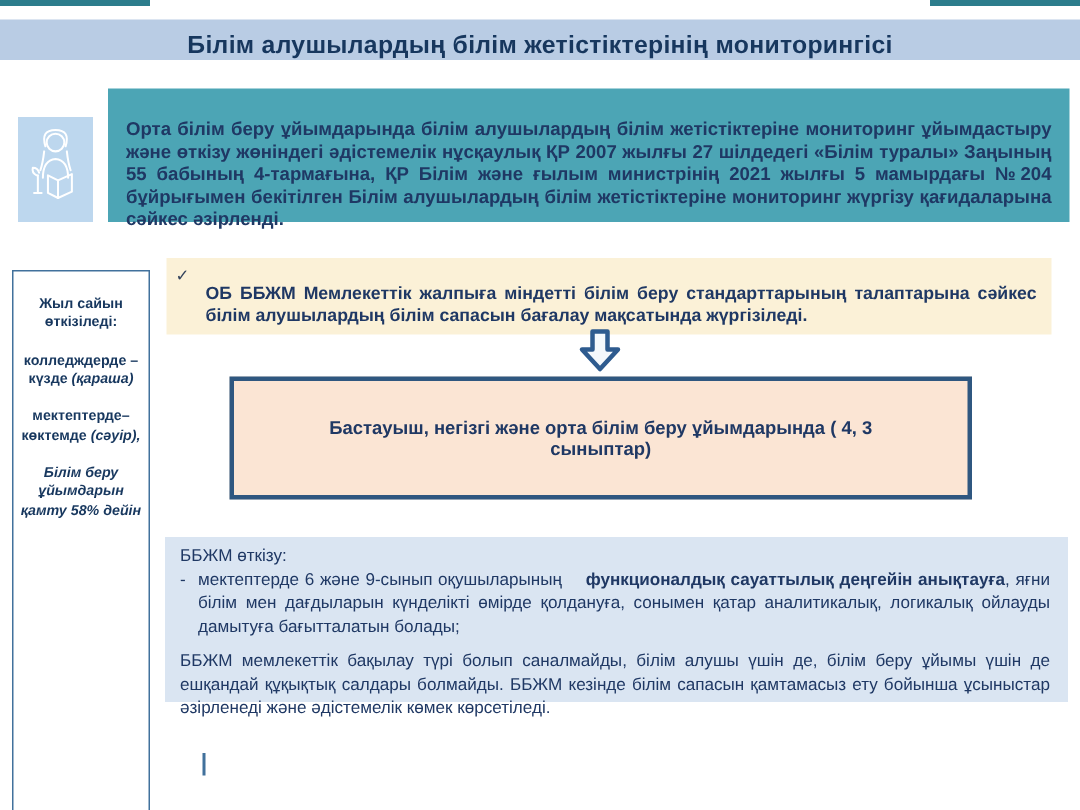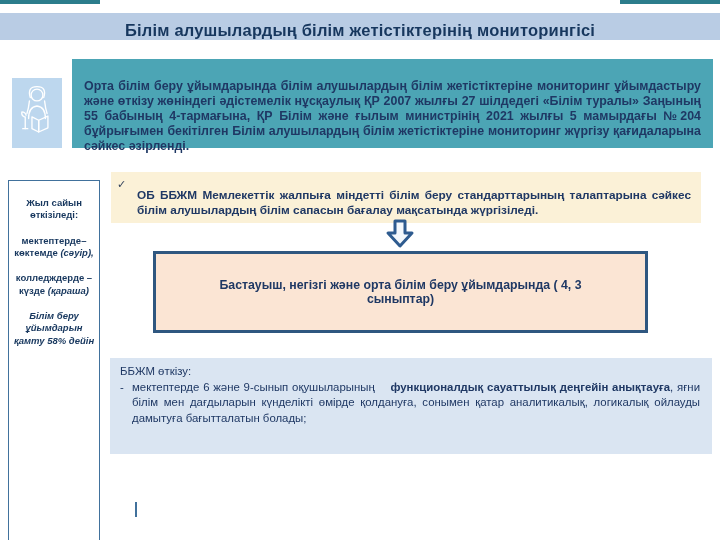--- a/index.html
+++ b/index.html
@@ -62,21 +62,21 @@
   
   .target-box{
     left:153px;top:251px;width:495px;height:82px;background:#FBE5D4;
     border:3px solid #2F5780;box-sizing:border-box;
     display:flex;align-items:center;justify-content:center;
     color:#1F3864;font-size:12.3px;font-weight:600;text-align:center;padding:0 30px;
   }
 
   
   .details-box{
-    left:110px;top:358px;width:602px;height:96px;background:#DAE5F2;
+    left:110px;top:358px;width:602px;height:110px;background:#DAE5F2;
     box-sizing:border-box;padding:6px 12px 6px 10px;
     color:#1F3864;font-size:11.4px;font-weight:500;line-height:15.5px;
   }
   .details-box .heading{margin:0;}
   .details-box .bullet{display:flex;margin:0;}
   .details-box .bullet .marker{flex:0 0 12px;}
   .details-box .bullet .bullet-text{flex:1;text-align:justify;}
   .details-box .para{margin:8px 0 0 0;text-align:justify;}
 
   .footer-tick{left:135px;top:502px;width:2px;height:15px;background:#41719C;}
@@ -107,22 +107,22 @@
     </svg>
   </span>
 </div>
 
 <div class="abs intro-box">
   <span>Орта білім беру ұйымдарында білім алушылардың білім жетістіктеріне мониторинг ұйымдастыру және өткізу жөніндегі әдістемелік нұсқаулық ҚР 2007 жылғы 27 шілдедегі «Білім туралы» Заңының 55 бабының 4-тармағына, ҚР Білім және ғылым министрінің 2021 жылғы 5 мамырдағы №204 бұйрығымен бекітілген Білім алушылардың білім жетістіктеріне мониторинг жүргізу қағидаларына сәйкес әзірленді.</span>
 </div>
 
 <div class="abs sidebar-box">
   <p>Жыл сайын өткізіледі:</p>
+  <p><span>колледждерде – күзде </span><span style="font-style: italic;">(қараша)</span></p>
   <p><span>мектептерде– көктемде </span><span style="font-style: italic;">(сәуір),</span></p>
-  <p><span>колледждерде – күзде </span><span style="font-style: italic;">(қараша)</span></p>
   <p class="note">Білім беру ұйымдарын қамту 58% дейін</p>
 </div>
 
 <div class="abs note-box">
   <span class="check">✓</span>
   <span class="note-text">ОБ ББЖМ Мемлекеттік жалпыға міндетті білім беру стандарттарының талаптарына сәйкес білім алушылардың білім сапасын бағалау мақсатында жүргізіледі.</span>
 </div>
 
 <div class="abs down-arrow">
   <svg width="30" height="30" viewBox="0 0 30 30">
@@ -133,15 +133,16 @@
 <div class="abs target-box">
   <span>Бастауыш, негізгі және орта білім беру ұйымдарында ( 4, 3 сыныптар)</span>
 </div>
 
 <div class="abs details-box">
   <p class="heading">ББЖМ өткізу:</p>
   <p class="bullet">
     <span class="marker">-</span>
     <span class="bullet-text"><span>мектептерде 6 және 9-сынып оқушыларының </span><span style="font-weight: 800; margin-left: 12px;">функционалдық сауаттылық деңгейін анықтауға</span><span>, яғни білім мен дағдыларын күнделікті өмірде қолдануға, сонымен қатар аналитикалық, логикалық ойлауды дамытуға бағытталатын болады;</span></span>
   </p>
+  <p class="para">ББЖМ мемлекеттік бақылау түрі болып саналмайды, білім алушы үшін де, білім беру ұйымы үшін де ешқандай құқықтық салдары болмайды. ББЖМ кезінде білім сапасын қамтамасыз ету бойынша ұсыныстар әзірленеді және әдістемелік көмек көрсетіледі.</p>
 </div>
 
 <div class="abs footer-tick"></div>
 
 </body></html>

